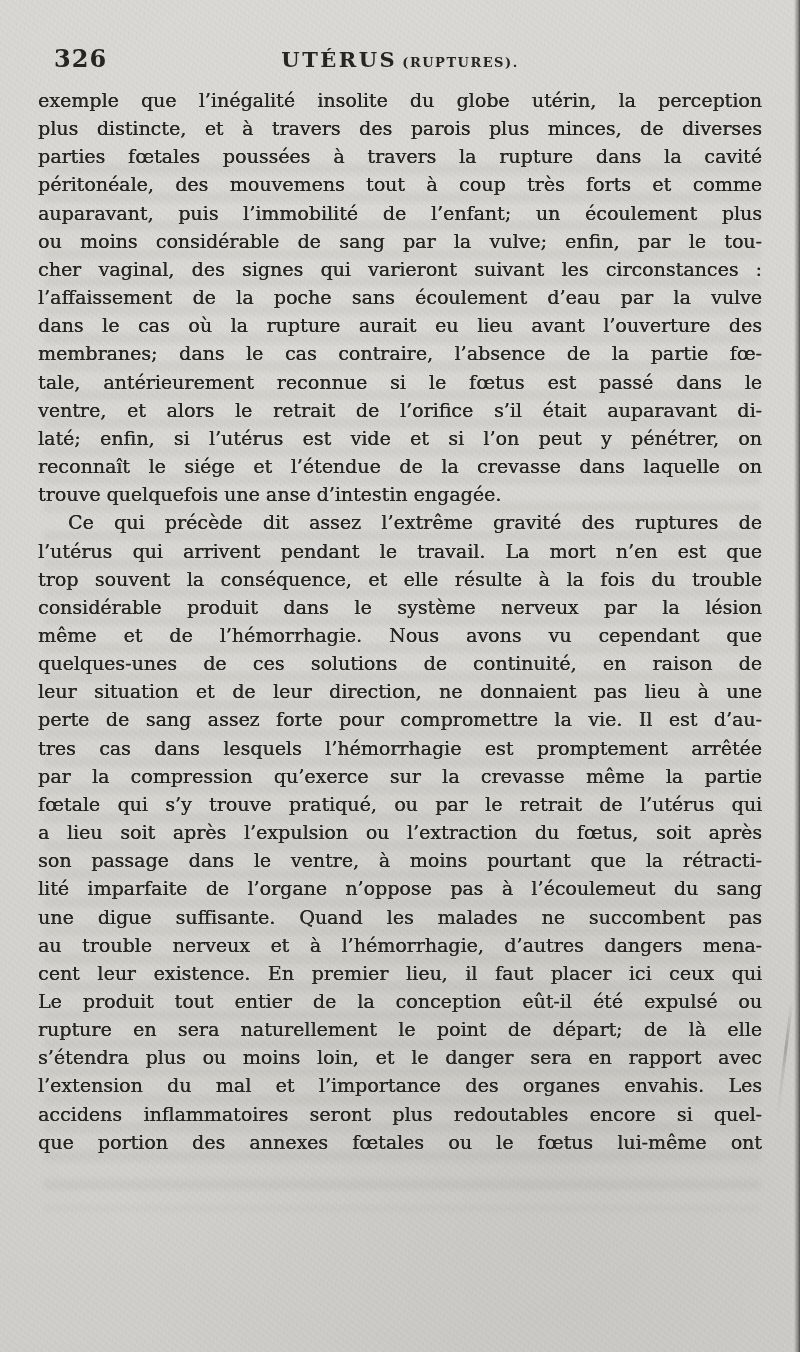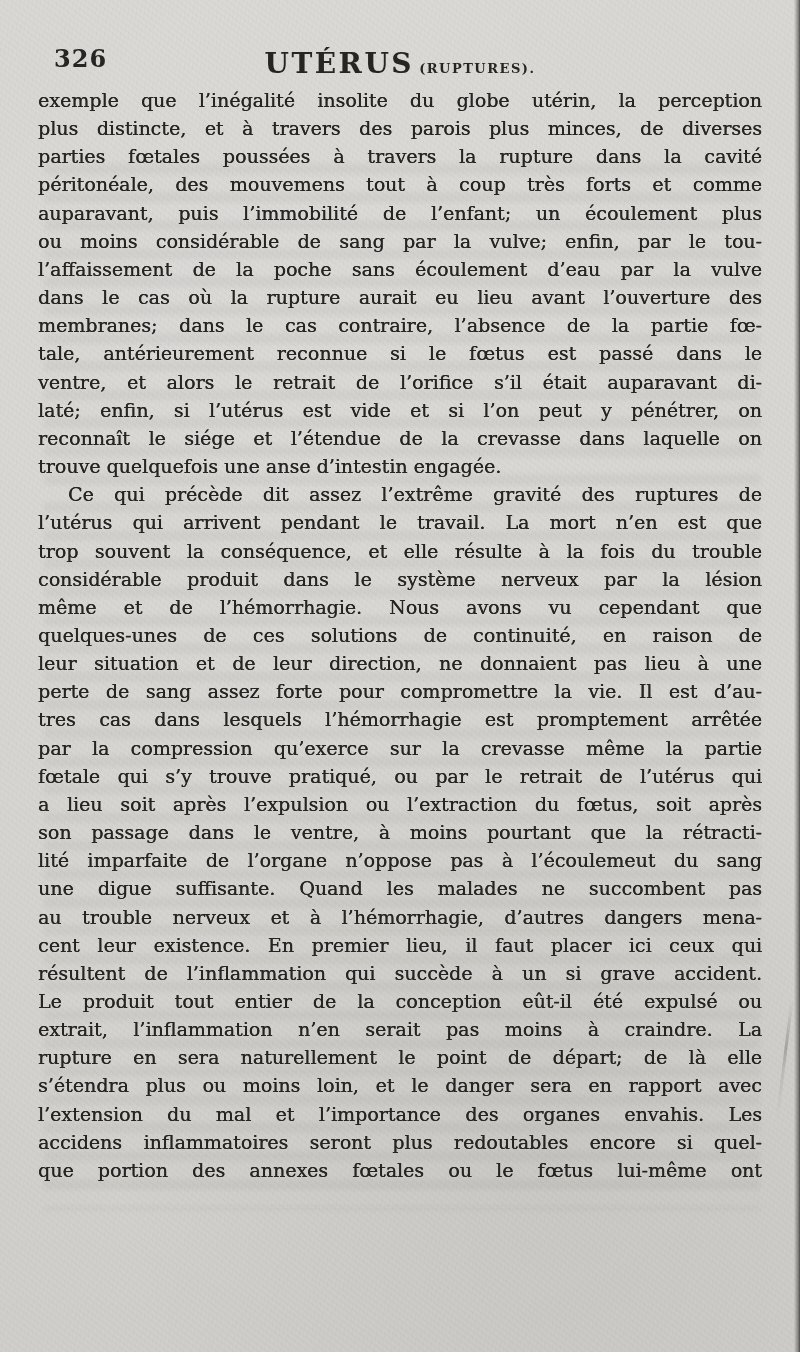--- a/index.html
+++ b/index.html
@@ -48,21 +48,21 @@
   }
   .page-number{
     position:absolute;left:54px;top:0;
     font-size:24px;font-weight:700;letter-spacing:1px;
   }
   .running-title{
     position:absolute;left:0;right:0;top:3px;text-align:center;
     white-space:nowrap;
   }
   .title-main{
-    font-size:28px;font-weight:700;letter-spacing:2.5px;
+    font-size:21px;font-weight:700;letter-spacing:2.5px;
   }
   .title-sub{
     font-size:13px;font-weight:700;letter-spacing:1.5px;
   }
   .text-block{
     position:absolute;left:38px;top:86px;width:724px;
     font-size:19px;line-height:28.15px;
     text-shadow:0.25px 0 0 currgba;
     text-shadow:0.25px 0 0 currentColor;
   }
@@ -93,20 +93,21 @@
     </div>
   </div>
 
   <div class="text-block">
       <div class="line">exemple que l’inégalité insolite du globe utérin, la perception</div>
       <div class="line">plus distincte, et à travers des parois plus minces, de diverses</div>
       <div class="line">parties fœtales poussées à travers la rupture dans la cavité</div>
       <div class="line">péritonéale, des mouvemens tout à coup très forts et comme</div>
       <div class="line">auparavant, puis l’immobilité de l’enfant; un écoulement plus</div>
       <div class="line">ou moins considérable de sang par la vulve; enfin, par le tou-</div>
+      <div class="line">cher vaginal, des signes qui varieront suivant les circonstances :</div>
       <div class="line">l’affaissement de la poche sans écoulement d’eau par la vulve</div>
       <div class="line">dans le cas où la rupture aurait eu lieu avant l’ouverture des</div>
       <div class="line">membranes; dans le cas contraire, l’absence de la partie fœ-</div>
       <div class="line">tale, antérieurement reconnue si le fœtus est passé dans le</div>
       <div class="line">ventre, et alors le retrait de l’orifice s’il était auparavant di-</div>
       <div class="line">laté; enfin, si l’utérus est vide et si l’on peut y pénétrer, on</div>
       <div class="line">reconnaît le siége et l’étendue de la crevasse dans laquelle on</div>
       <div class="line last">trouve quelquefois une anse d’intestin engagée.</div>
       <div class="line indent">Ce qui précède dit assez l’extrême gravité des ruptures de</div>
       <div class="line">l’utérus qui arrivent pendant le travail. La mort n’en est que</div>
@@ -118,23 +119,21 @@
       <div class="line">perte de sang assez forte pour compromettre la vie. Il est d’au-</div>
       <div class="line">tres cas dans lesquels l’hémorrhagie est promptement arrêtée</div>
       <div class="line">par la compression qu’exerce sur la crevasse même la partie</div>
       <div class="line">fœtale qui s’y trouve pratiqué, ou par le retrait de l’utérus qui</div>
       <div class="line">a lieu soit après l’expulsion ou l’extraction du fœtus, soit après</div>
       <div class="line">son passage dans le ventre, à moins pourtant que la rétracti-</div>
       <div class="line">lité imparfaite de l’organe n’oppose pas à l’écoulemeut du sang</div>
       <div class="line">une digue suffisante. Quand les malades ne succombent pas</div>
       <div class="line">au trouble nerveux et à l’hémorrhagie, d’autres dangers mena-</div>
       <div class="line">cent leur existence. En premier lieu, il faut placer ici ceux qui</div>
-      <div class="line">résultent de l’inflammation qui succède à un si grave accident.</div>
       <div class="line">Le produit tout entier de la conception eût-il été expulsé ou</div>
-      <div class="line">extrait, l’inflammation n’en serait pas moins à craindre. La</div>
       <div class="line">rupture en sera naturellement le point de départ; de là elle</div>
       <div class="line">s’étendra plus ou moins loin, et le danger sera en rapport avec</div>
       <div class="line">l’extension du mal et l’importance des organes envahis. Les</div>
       <div class="line">accidens inflammatoires seront plus redoutables encore si quel-</div>
       <div class="line">que portion des annexes fœtales ou le fœtus lui-même ont</div>
     </div>
 
   <div class="crease"></div>
   <div class="edge-shadow"></div>
 </div>

